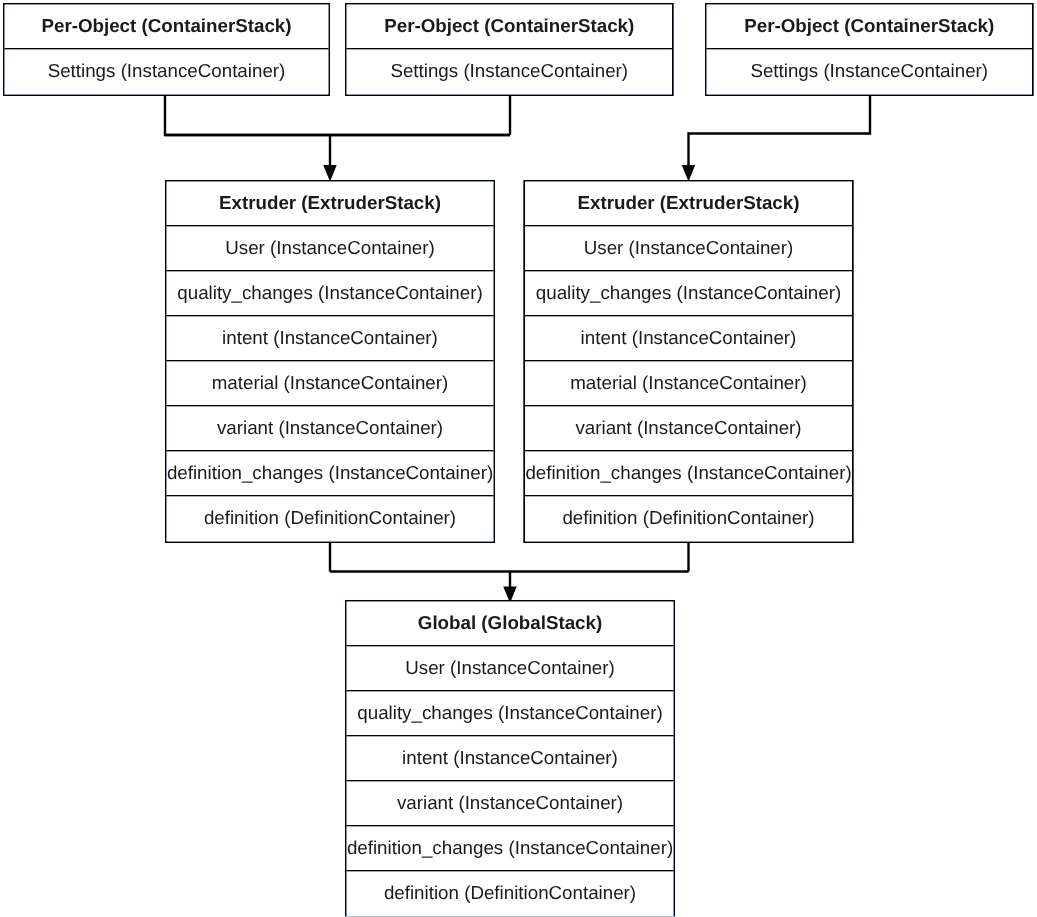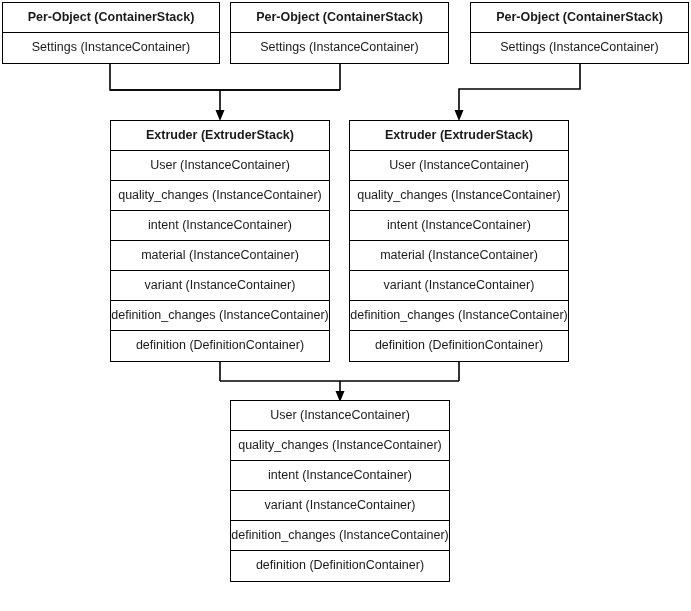--- a/index.html
+++ b/index.html
@@ -116,20 +116,21 @@
     <div class="stack-row">User (InstanceContainer)</div>
     <div class="stack-row">quality_changes (InstanceContainer)</div>
     <div class="stack-row">intent (InstanceContainer)</div>
     <div class="stack-row">material (InstanceContainer)</div>
     <div class="stack-row">variant (InstanceContainer)</div>
     <div class="stack-row">definition_changes (InstanceContainer)</div>
     <div class="stack-row">definition (DefinitionContainer)</div>
   </div>
 
   <div class="stack-box" style="left:230px; top:400px; width:220px;">
+    <div class="stack-row header">Global (GlobalStack)</div>
     <div class="stack-row">User (InstanceContainer)</div>
     <div class="stack-row">quality_changes (InstanceContainer)</div>
     <div class="stack-row">intent (InstanceContainer)</div>
     <div class="stack-row">variant (InstanceContainer)</div>
     <div class="stack-row">definition_changes (InstanceContainer)</div>
     <div class="stack-row">definition (DefinitionContainer)</div>
   </div>
 
 </div>
 

